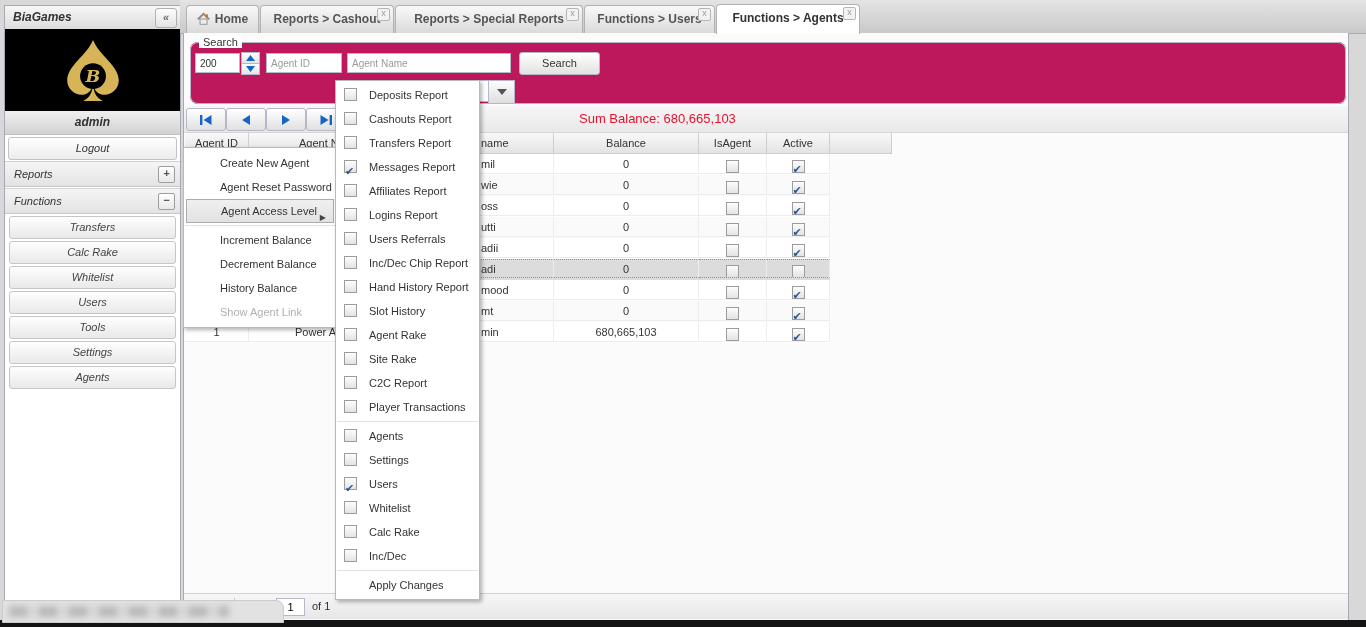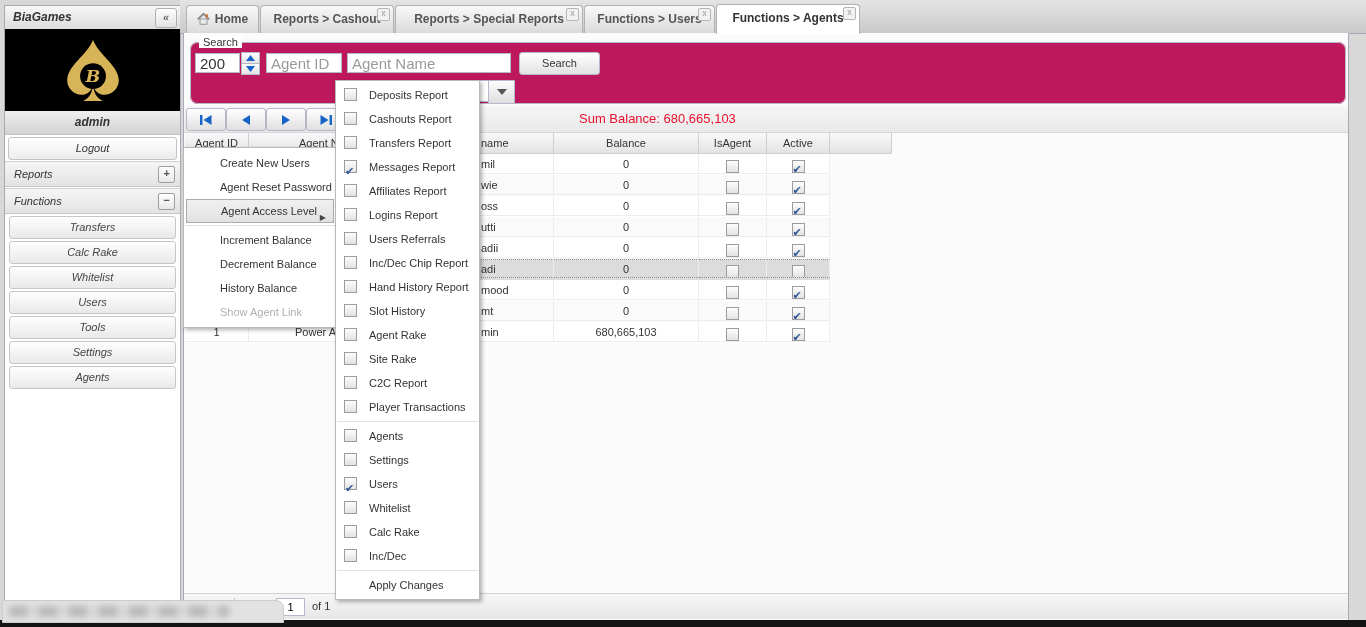--- a/index.html
+++ b/index.html
@@ -27,21 +27,21 @@
   .tab .lbl{position:absolute;left:0;right:0;top:0;bottom:0;text-align:center;line-height:26px;font-weight:bold;font-size:12px;color:#555;white-space:nowrap;}
   .tab.active .lbl{color:#333;}
   .tab .home-ic{position:absolute;left:9px;top:6px;}
   .tab.has-icon .lbl{padding-left:18px;}
   .tab-close{position:absolute;right:3px;top:2px;width:11px;height:11px;border:1px solid #b5b5b5;border-radius:2px;background:#f2f2f2;color:#999;font-size:9px;line-height:9px;text-align:center;cursor:pointer;}
 
   
   .main{left:183px;top:33px;width:1164px;height:588px;background:#fbfbfb;border-left:1px solid #a6a9b6;border-right:1px solid #a6a9b6;border-bottom:1px solid #a6a9b6;}
   .search-fs{position:absolute;left:6px;top:9px;width:1154px;height:60px;background:#be185d;border:1px solid #b5b8c8;border-radius:8px;}
   .search-fs .legend{position:absolute;left:8px;top:-7px;background:#fff;padding:0 4px;color:#333;}
-  .txt{position:absolute;height:20px;border:1px solid #b5b8c8;background:#fff;font-family:inherit;font-size:15px;color:#333;padding:0 4px;box-sizing:border-box;}
+  .txt{position:absolute;height:20px;border:1px solid #b5b8c8;background:#fff;font-family:inherit;font-size:10px;color:#333;padding:0 4px;box-sizing:border-box;}
   .txt::placeholder{color:#9a9a9a;}
   .spinner{position:absolute;width:17px;height:22px;}
   .spin-btn{position:absolute;left:0;width:17px;height:10px;border:1px solid #b5b8c8;background:linear-gradient(#fefefe,#e4e4e4);display:flex;align-items:center;justify-content:center;cursor:pointer;}
   .btn{position:absolute;border:1px solid #b5b8c8;border-radius:3px;background:linear-gradient(#ffffff,#e2e2e2);text-align:center;color:#333;cursor:pointer;}
   .combo-input{position:absolute;left:177px;top:47px;width:127px;height:20px;border:1px solid #b5b8c8;background:#fff;}
   .combo-trigger{position:absolute;left:304px;top:47px;width:25px;height:22px;border:1px solid #b5b8c8;background:linear-gradient(#fdfdfd,#dedede);display:flex;align-items:center;justify-content:center;cursor:pointer;}
 
   .toolbar{position:absolute;left:0;top:73px;width:100%;height:26px;background:linear-gradient(#f6f6f6,#e9e9e9);border-bottom:1px solid #d6d6d6;}
   .nav-btn{position:absolute;top:2px;width:38px;height:21px;border:1px solid #b5b8c8;border-radius:3px;background:linear-gradient(#ffffff,#e0e0e0);display:flex;align-items:center;justify-content:center;cursor:pointer;}
   .sum-balance{position:absolute;left:395px;top:5px;font-size:13px;color:#e8112d;}
@@ -304,21 +304,21 @@
           </svg>
       </div>
       <div class="pager-sep"></div>
       <span class="lbl" style="left:60px;">Page</span>
       <input class="page-input" value="1" style="">
       <span class="lbl" style="left:128px;">of 1</span>
     </div>
   </div>
 
   <div class="menu ctx-menu" id="context-menu">
-      <div class="menu-item"><span>Create New Users</span></div>
+      <div class="menu-item"><span>Create New Agent</span></div>
       <div class="menu-item"><span>Agent Reset Password</span></div>
       <div class="menu-item focused"><span>Agent Access Level</span><span class="mi-arrow">▶</span></div>
       <div class="menu-sep"></div>
       <div class="menu-item"><span>Increment Balance</span></div>
       <div class="menu-item"><span>Decrement Balance</span></div>
       <div class="menu-item"><span>History Balance</span></div>
       <div class="menu-item disabled"><span>Show Agent Link</span></div>
     </div>
 
   <div class="menu sub-menu" id="sub-menu">

